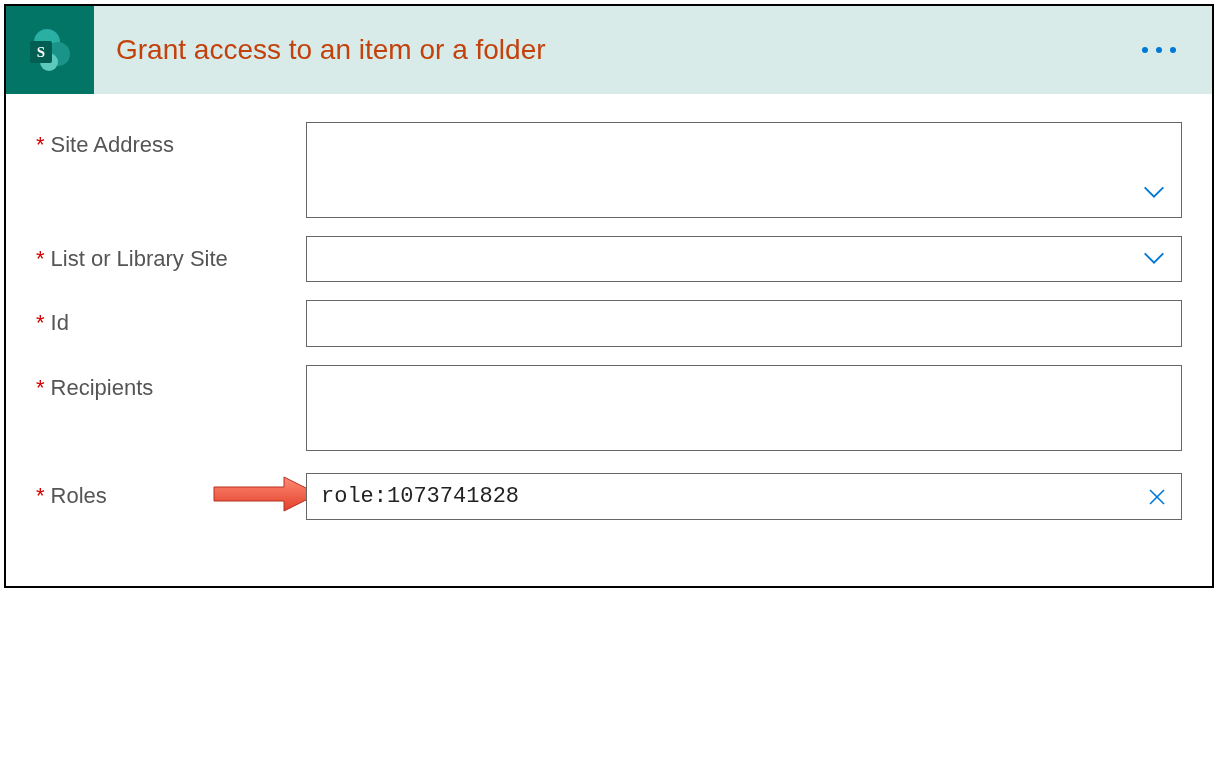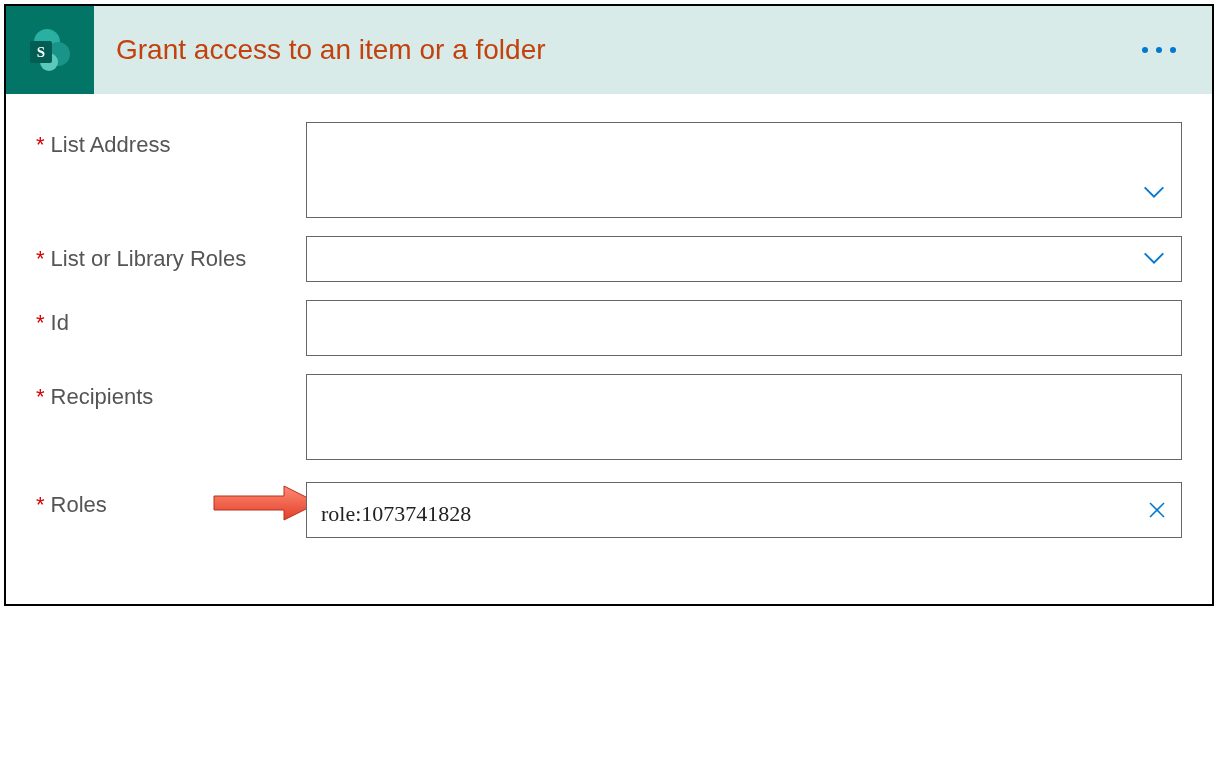--- a/index.html
+++ b/index.html
@@ -68,23 +68,23 @@
   .field-col {
     flex: 1;
     position: relative;
   }
   .field {
     width: 100%;
     border: 1px solid #666;
     background: #fff;
     font-size: 22px;
     color: #222;
-    padding: 18px 50px 10px 14px;
+    padding: 10px 50px 10px 14px;
     min-height: 46px;
-    font-family: Liberation Serif, serif;
+    font-family: Liberation Mono, monospace;
   }
   .field.tall { height: 96px; }
   .field.med { height: 86px; }
   .chev {
     position: absolute;
     right: 14px;
     bottom: 12px;
     width: 28px;
     height: 28px;
     pointer-events: none;
@@ -129,34 +129,34 @@
       <span class="dot"></span>
       <span class="dot"></span>
     </div>
   </div>
 
   <div class="form">
 
     <div class="row">
       <div class="label-col">
         <span class="req">*</span>
-        <span>List Address</span>
+        <span>Site Address</span>
       </div>
       <div class="field-col">
         <div class="field tall"></div>
         <svg class="chev" viewBox="0 0 24 24">
           <polyline points="4,8 12,16 20,8" fill="none" stroke="#0078d4" stroke-width="1.6"></polyline>
         </svg>
       </div>
     </div>
 
     <div class="row">
       <div class="label-col">
         <span class="req">*</span>
-        <span>List or Library Roles</span>
+        <span>List or Library Site</span>
       </div>
       <div class="field-col">
         <div class="field"></div>
         <svg class="chev" style="bottom:10px" viewBox="0 0 24 24">
           <polyline points="4,8 12,16 20,8" fill="none" stroke="#0078d4" stroke-width="1.6"></polyline>
         </svg>
       </div>
     </div>
 
     <div class="row">

